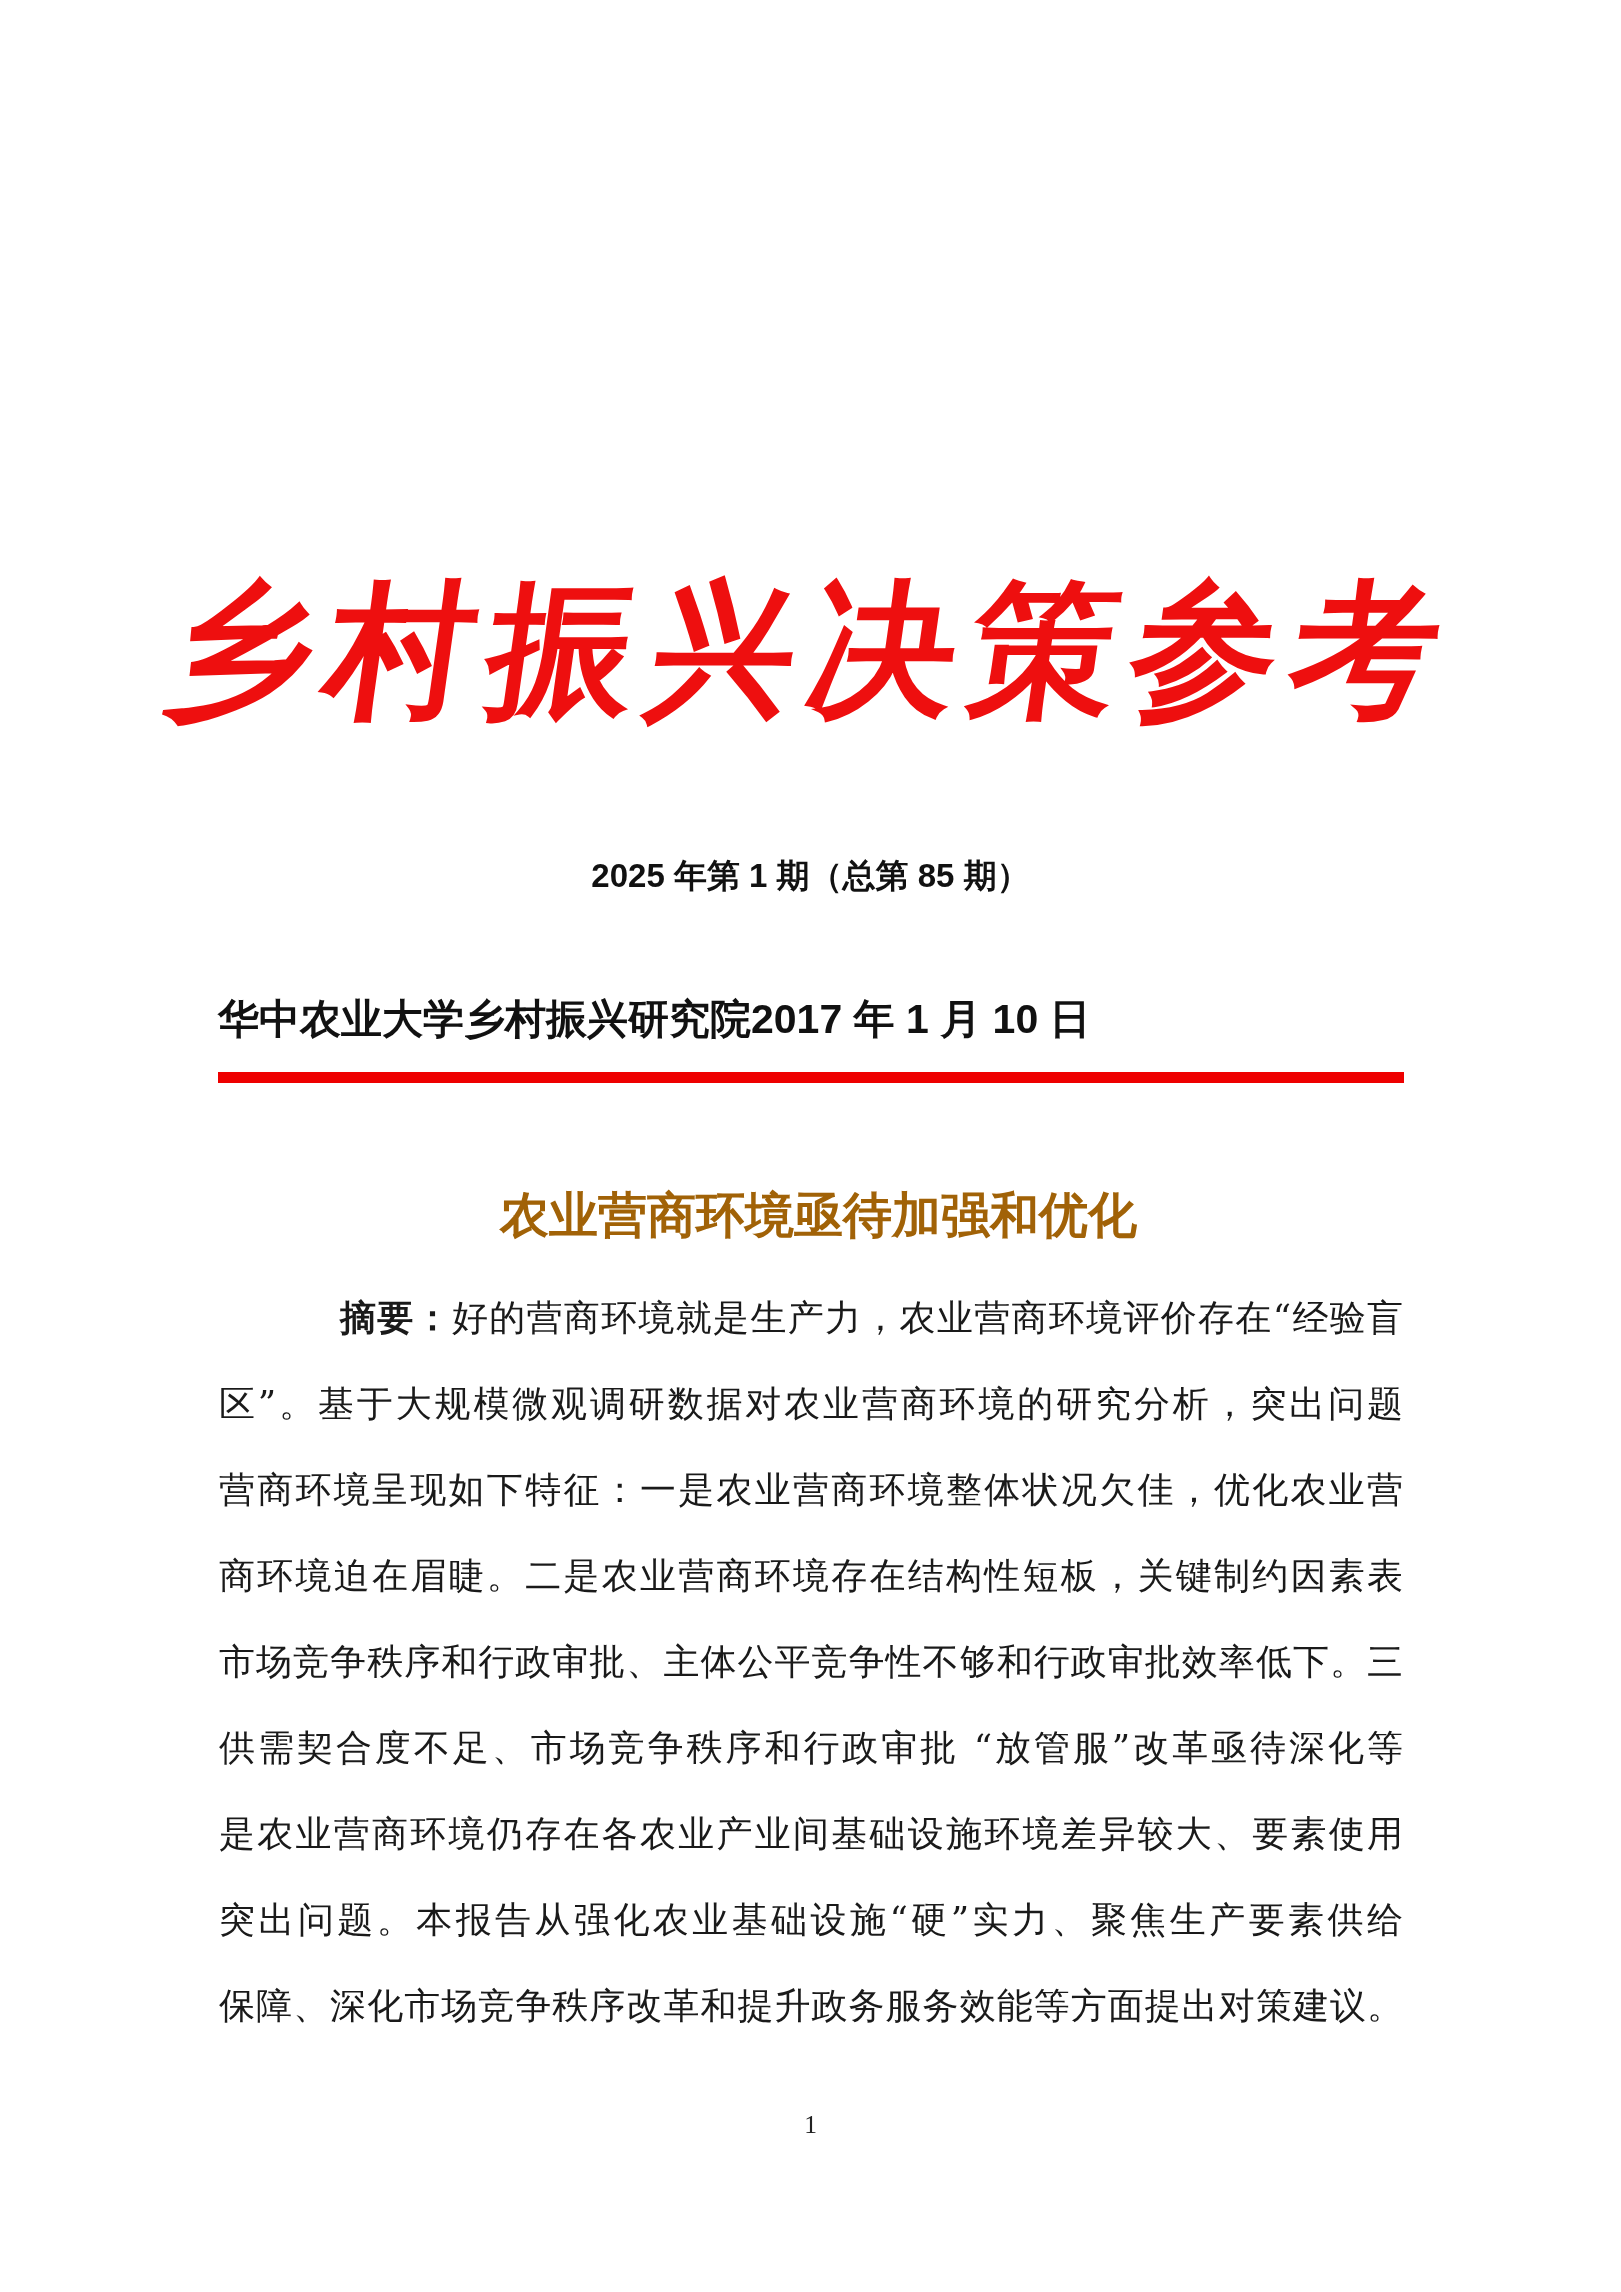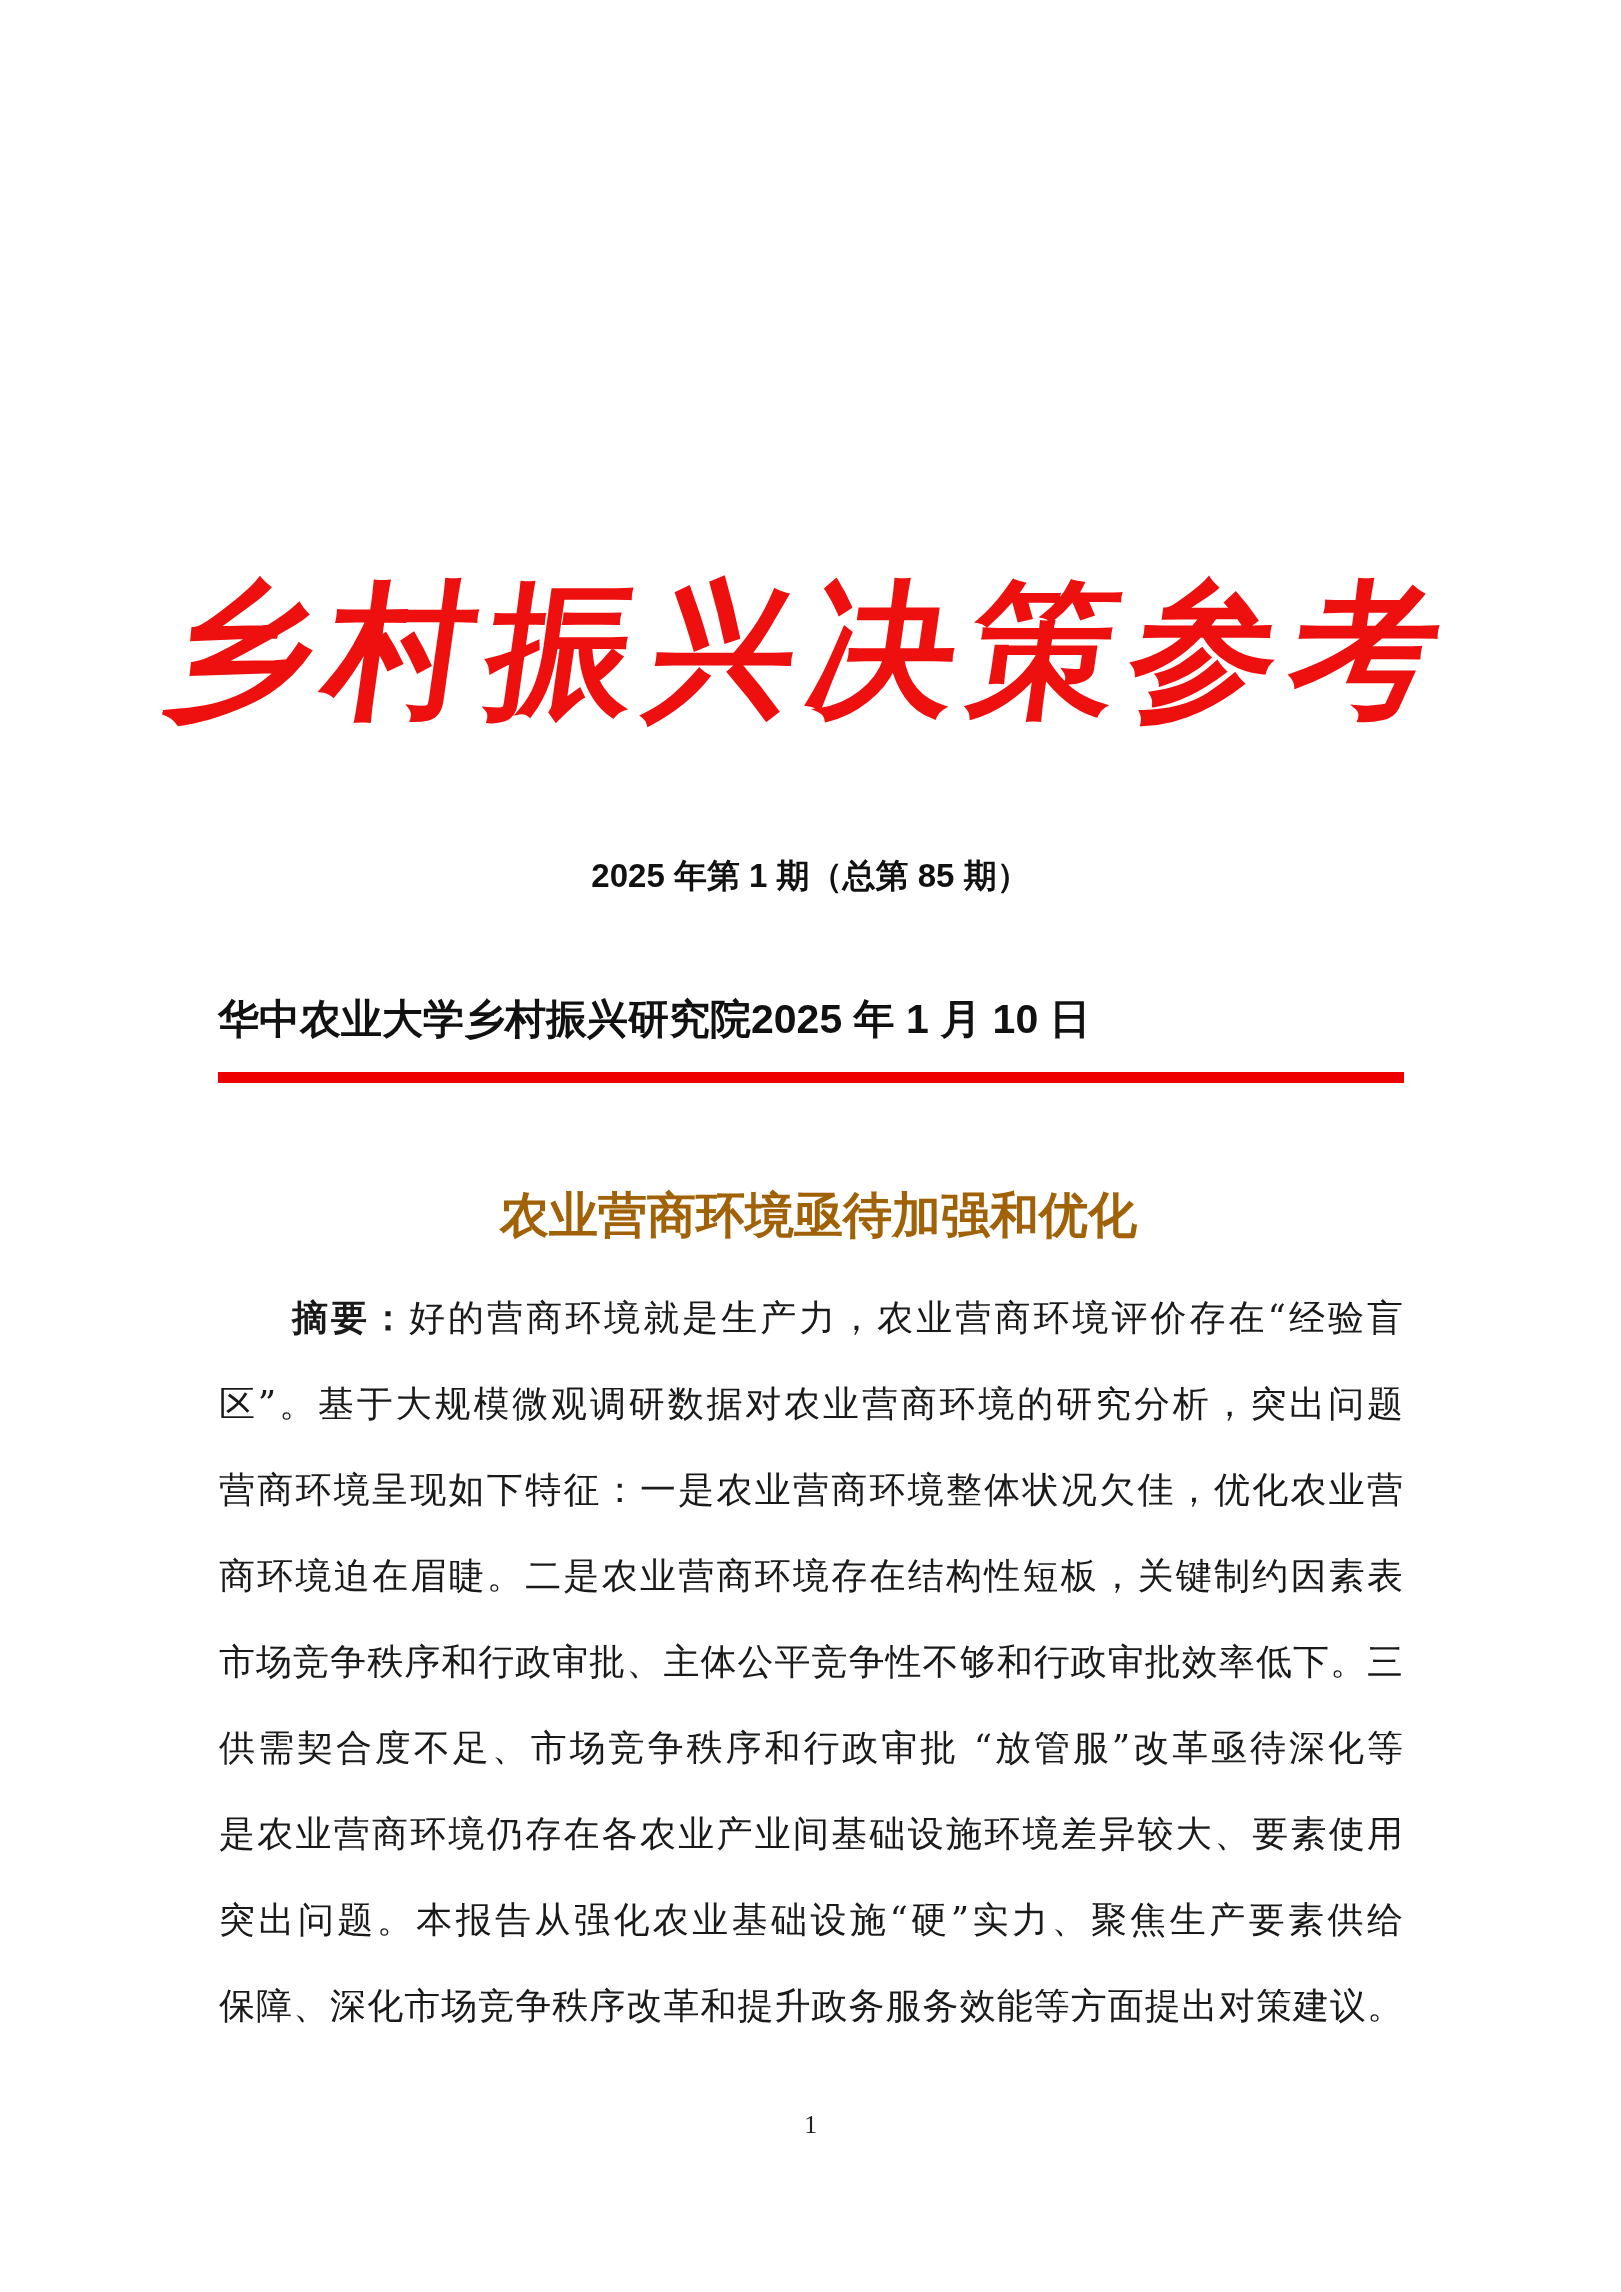--- a/index.html
+++ b/index.html
@@ -88,20 +88,21 @@
     height: 86px;
     text-align: justify;
     text-align-last: justify;
     white-space: normal;
     overflow: hidden;
   }
   .abstract .line.indent { padding-left: 73px; }
   .abstract .bold-label {
     font-weight: 700;
     font-family: "Liberation Sans", "DejaVu Sans", sans-serif;
+    margin-left: 48px;
   }
   .page-num {
     position: absolute;
     top: 2105px;
     left: 0;
     width: 100%;
     text-align: center;
     font-size: 25.5px;
     line-height: 39px;
     color: #222;
@@ -112,21 +113,21 @@
 <body>
 
 <div class="page">
 
   <div class="masthead">乡村振兴决策参考</div>
 
   <div class="issue-line">2025 年第 1 期（总第 85 期）</div>
 
   <div class="pub-row">
     <span>华中农业大学乡村振兴研究院</span>
-    <span>2025 年 1 月 10 日</span>
+    <span>2017 年 1 月 10 日</span>
   </div>
 
   <div class="red-rule"></div>
 
   <h1 class="article-title">农业营商环境亟待加强和优化</h1>
 
   <div class="abstract">
     <div class="line indent">
       <span class="bold-label">摘要：</span><span>好的营商环境就是生产力，农业营商环境评价存在“经验盲</span>
     </div>

